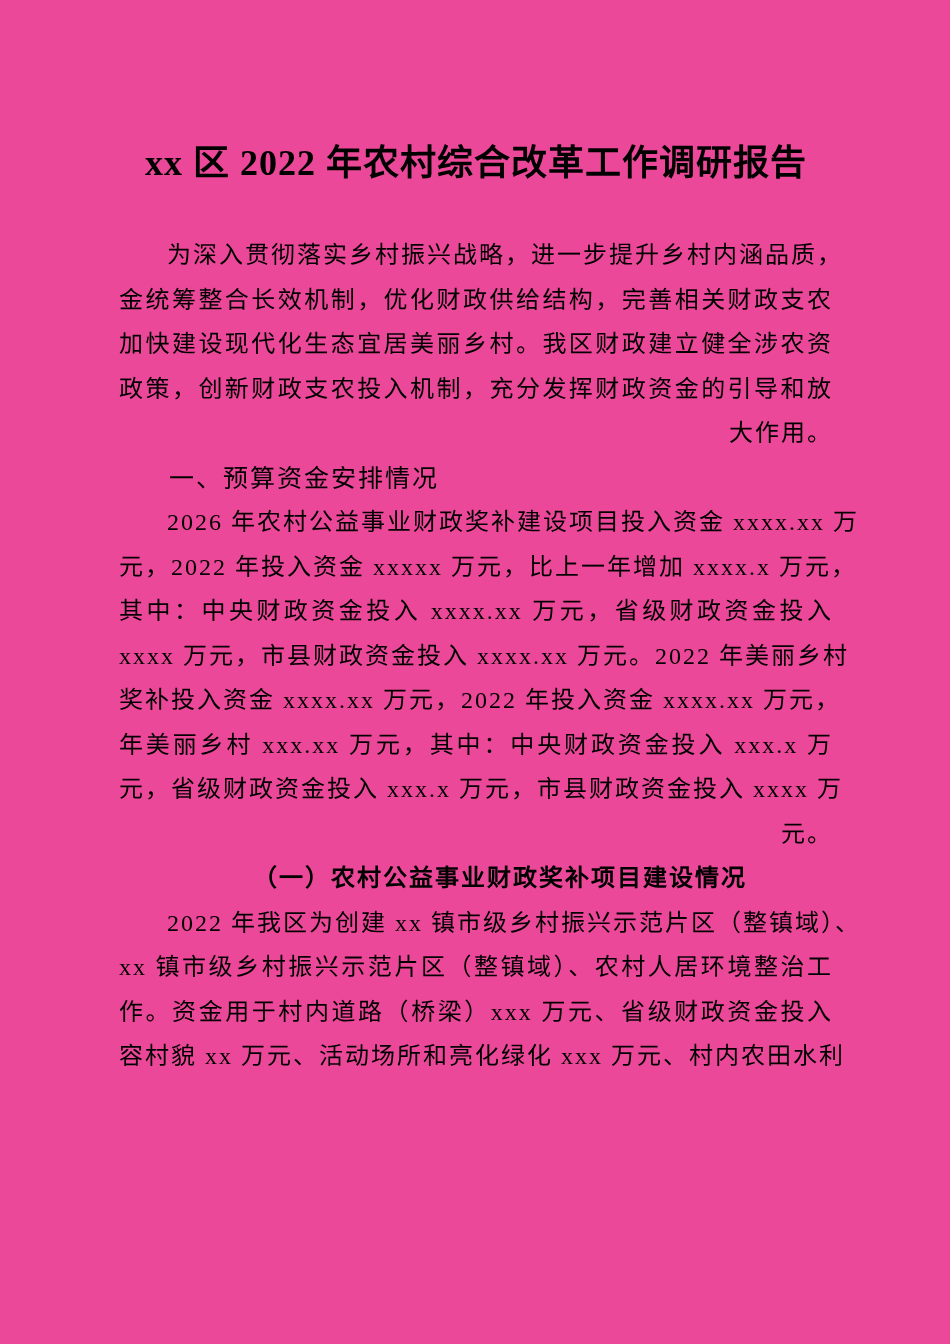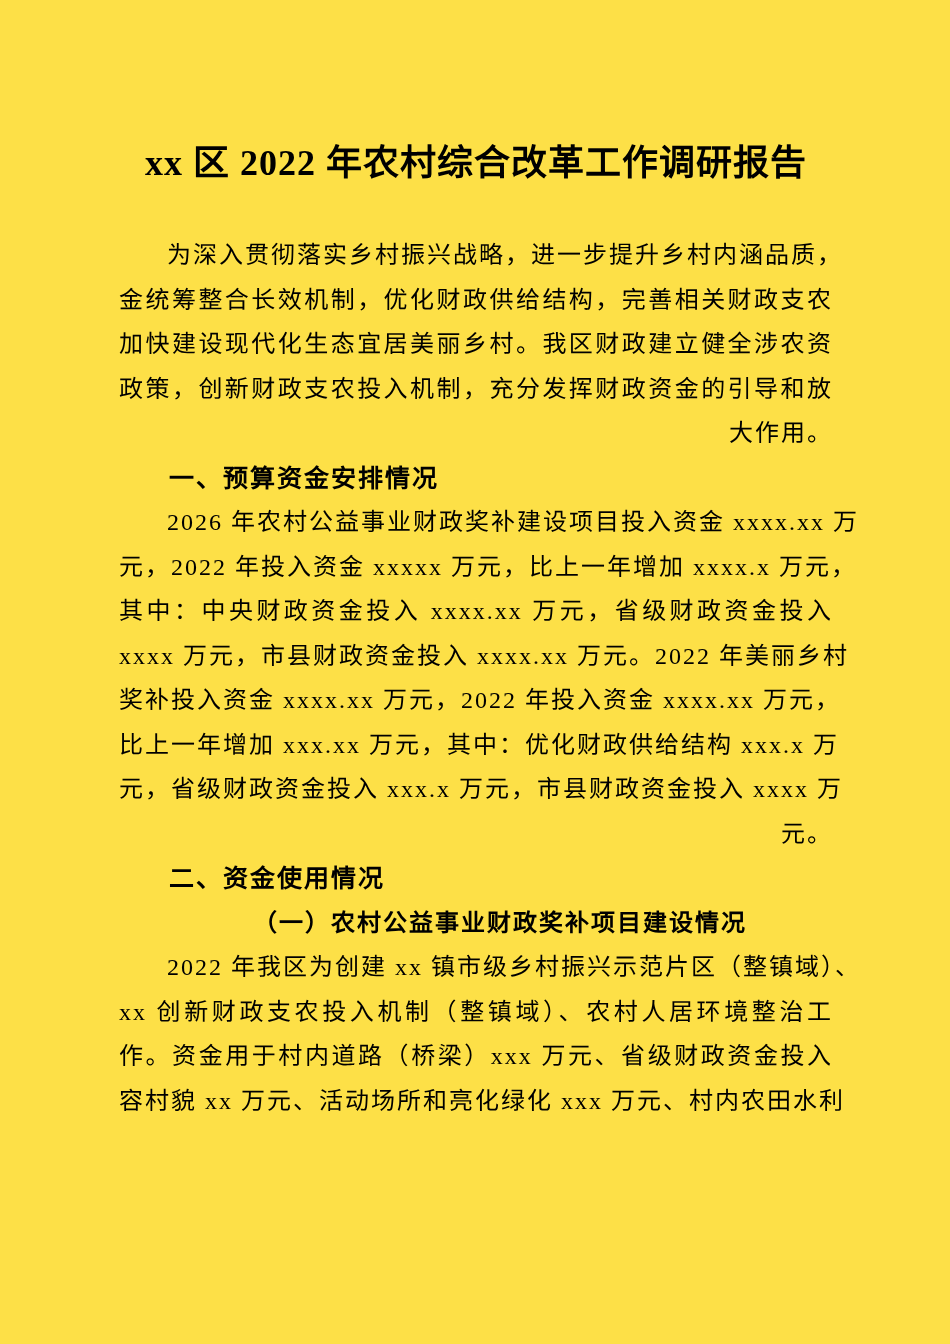--- a/index.html
+++ b/index.html
@@ -5,21 +5,21 @@
 <style>
   * { margin: 0; padding: 0; box-sizing: border-box; }
   html, body {
     background: #ffffff;
     font-family: "Liberation Serif", "DejaVu Serif", serif;
   }
   .page {
     position: relative;
     width: 950px;
     height: 1344px;
-    background: #fde047;
+    background: #ec4899;
     color: #000000;
     padding: 0 117px 0 119px;
     overflow: hidden;
   }
   .doc-title {
     font-family: "Liberation Serif", "DejaVu Serif", serif;
     font-weight: 800;
     font-size: 36px;
     line-height: 58px;
     letter-spacing: 1px;
@@ -35,21 +35,21 @@
     text-align: right;
   }
   
   .fill {
     text-align: justify;
     text-align-last: justify;
   }
   .indent { text-indent: 2em; }
   .h-hei {
     font-family: "Liberation Sans", "DejaVu Sans", sans-serif;
-    font-weight: 700;
+    font-weight: 400;
     font-size: 25px;
     line-height: 44.5px;
     letter-spacing: 2px;
     text-indent: 2em;
     white-space: nowrap;
   }
   .h-kai {
     font-family: "Liberation Serif", "DejaVu Serif", serif;
     font-weight: 700;
     font-size: 24px;
@@ -76,29 +76,28 @@
   </div>
 
   <h2 class="h-hei">一、预算资金安排情况</h2>
 
   <div>
     <div class="line fill indent">2026 年农村公益事业财政奖补建设项目投入资金 xxxx.xx 万</div>
     <div class="line fill">元，2022 年投入资金 xxxxx 万元，比上一年增加 xxxx.x 万元，</div>
     <div class="line fill">其中：中央财政资金投入 xxxx.xx 万元，省级财政资金投入</div>
     <div class="line fill">xxxx 万元，市县财政资金投入 xxxx.xx 万元。2022 年美丽乡村</div>
     <div class="line fill">奖补投入资金 xxxx.xx 万元，2022 年投入资金 xxxx.xx 万元，</div>
-    <div class="line fill">比上一年增加 xxx.xx 万元，其中：优化财政供给结构 xxx.x 万</div>
+    <div class="line fill">年美丽乡村 xxx.xx 万元，其中：中央财政资金投入 xxx.x 万</div>
     <div class="line fill">元，省级财政资金投入 xxx.x 万元，市县财政资金投入 xxxx 万</div>
     <div class="line">元。</div>
   </div>
 
-  <h2 class="h-hei">二、资金使用情况</h2>
 
   <h3 class="h-kai">（一）农村公益事业财政奖补项目建设情况</h3>
 
   <div>
     <div class="line fill indent">2022 年我区为创建 xx 镇市级乡村振兴示范片区（整镇域）、</div>
-    <div class="line fill">xx 创新财政支农投入机制（整镇域）、农村人居环境整治工</div>
+    <div class="line fill">xx 镇市级乡村振兴示范片区（整镇域）、农村人居环境整治工</div>
     <div class="line fill">作。资金用于村内道路（桥梁）xxx 万元、省级财政资金投入</div>
     <div class="line fill">容村貌 xx 万元、活动场所和亮化绿化 xxx 万元、村内农田水利</div>
   </div>
 
 </div>
 
 </body></html>

